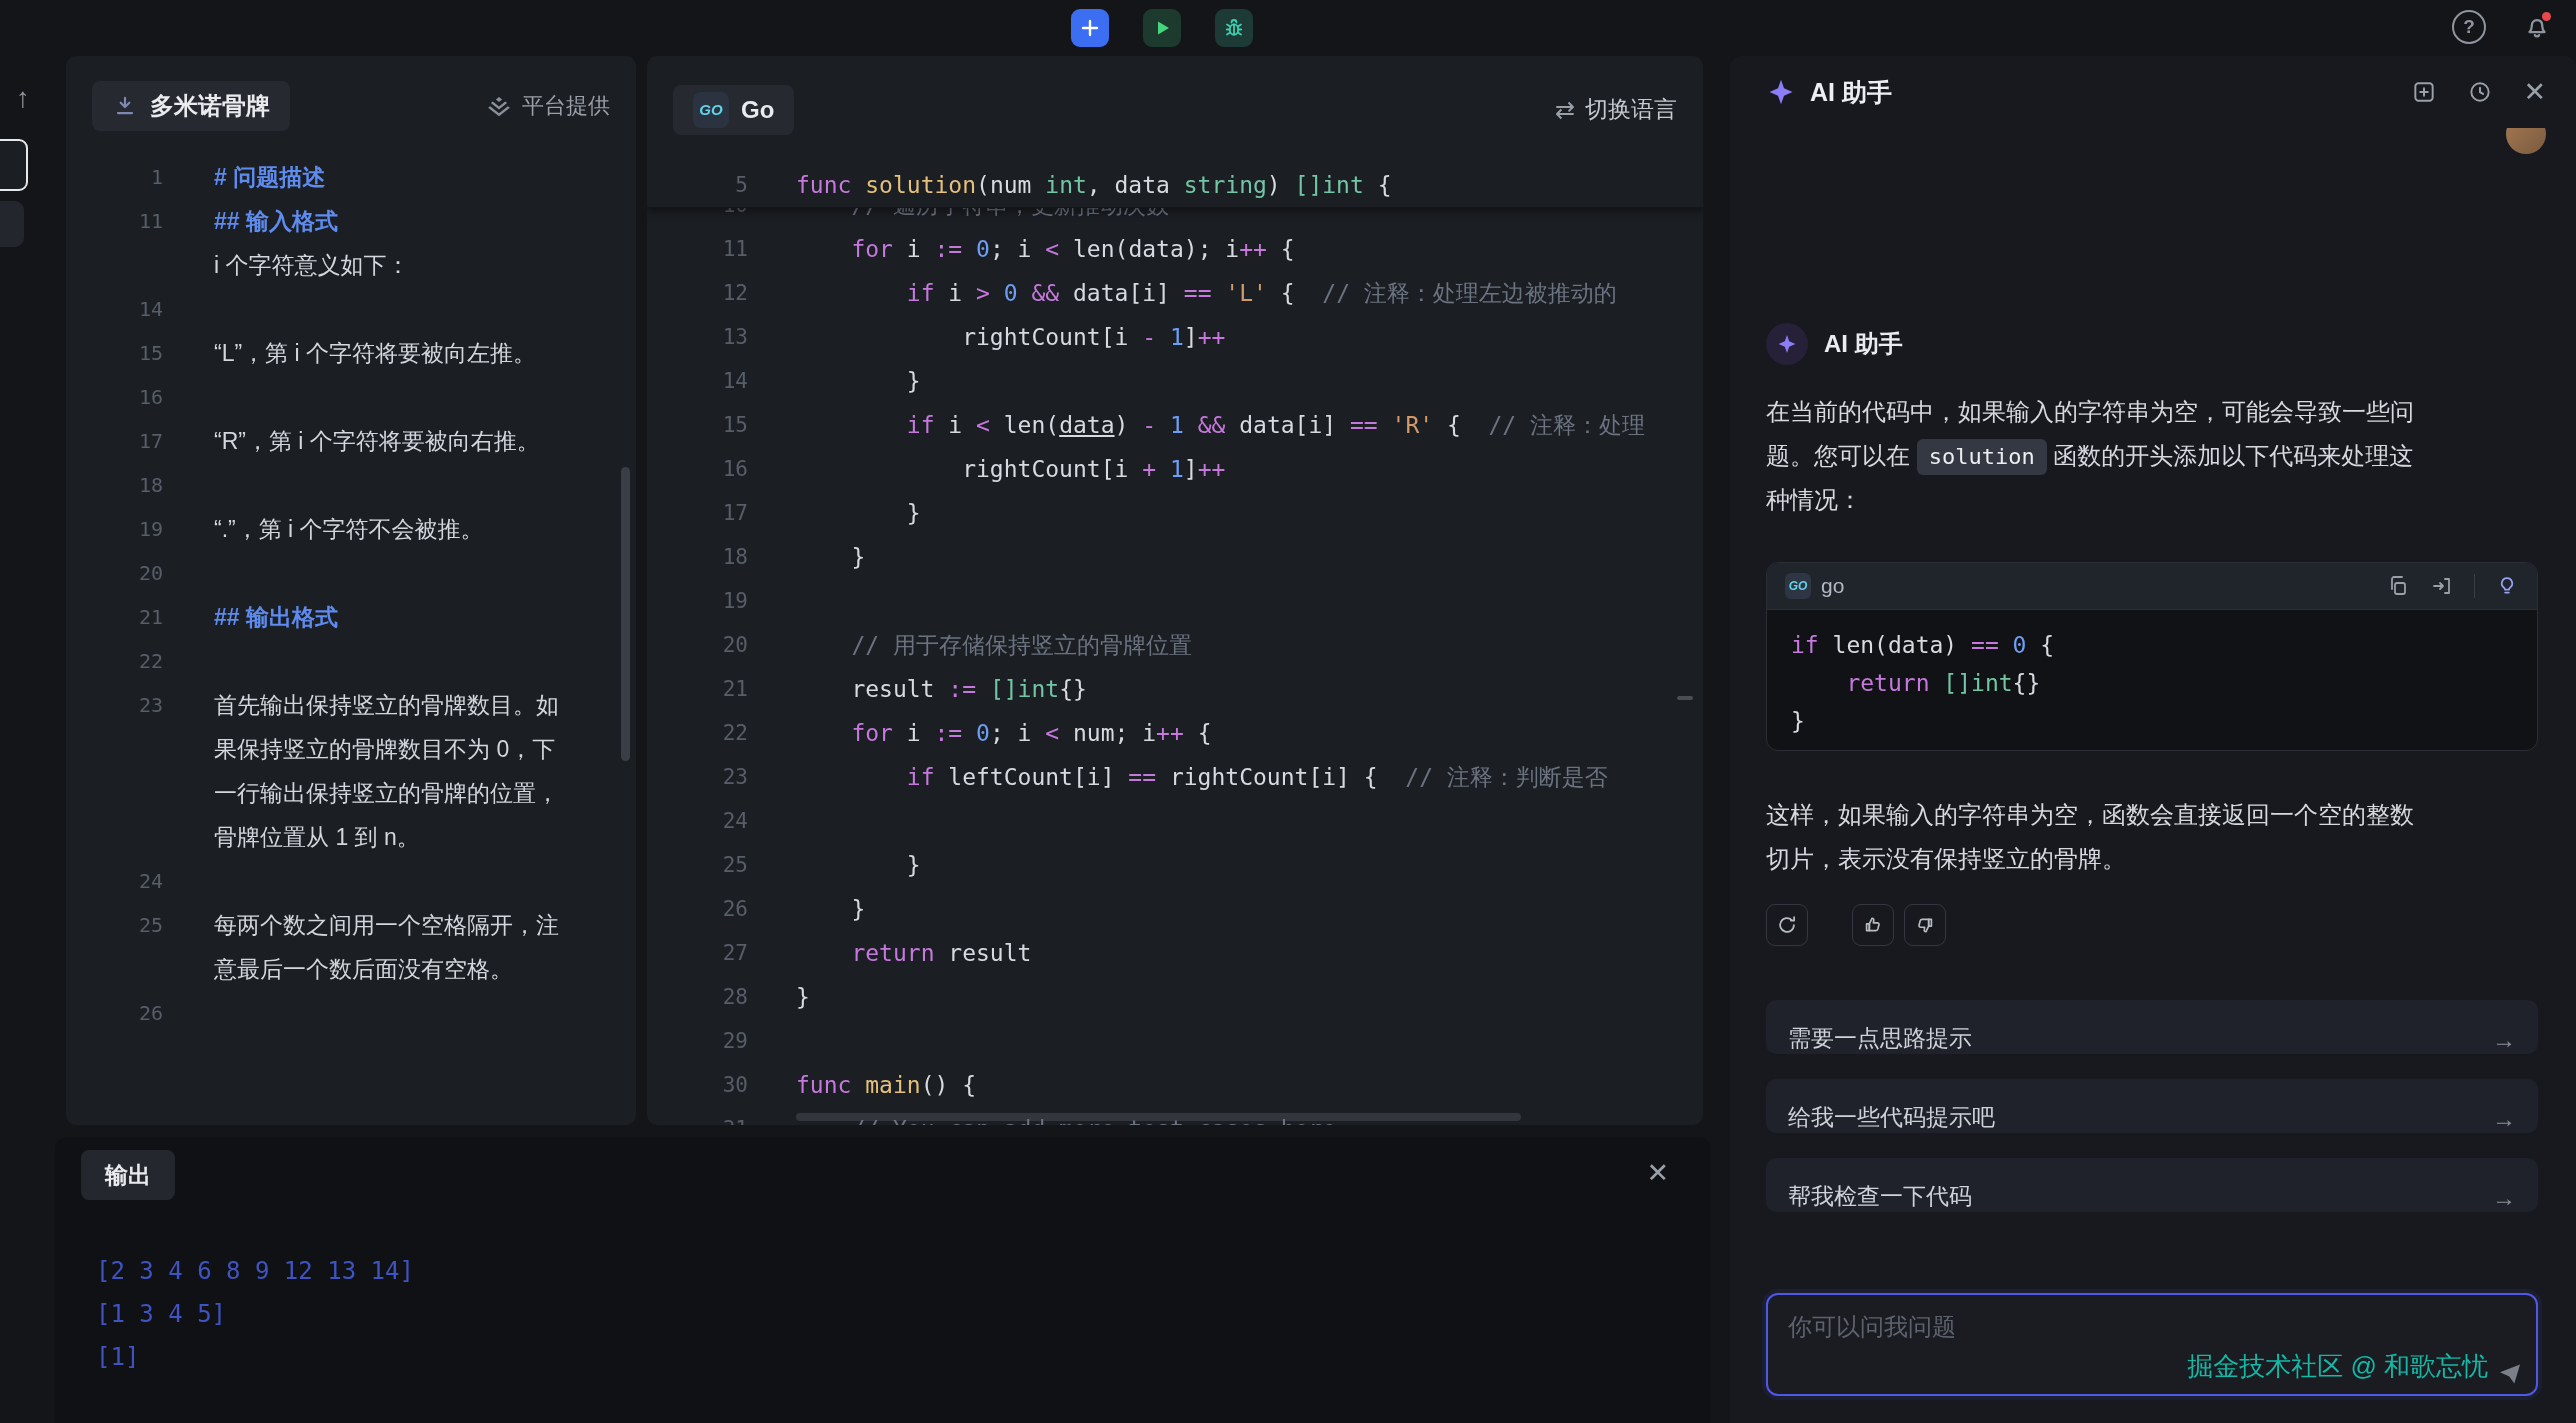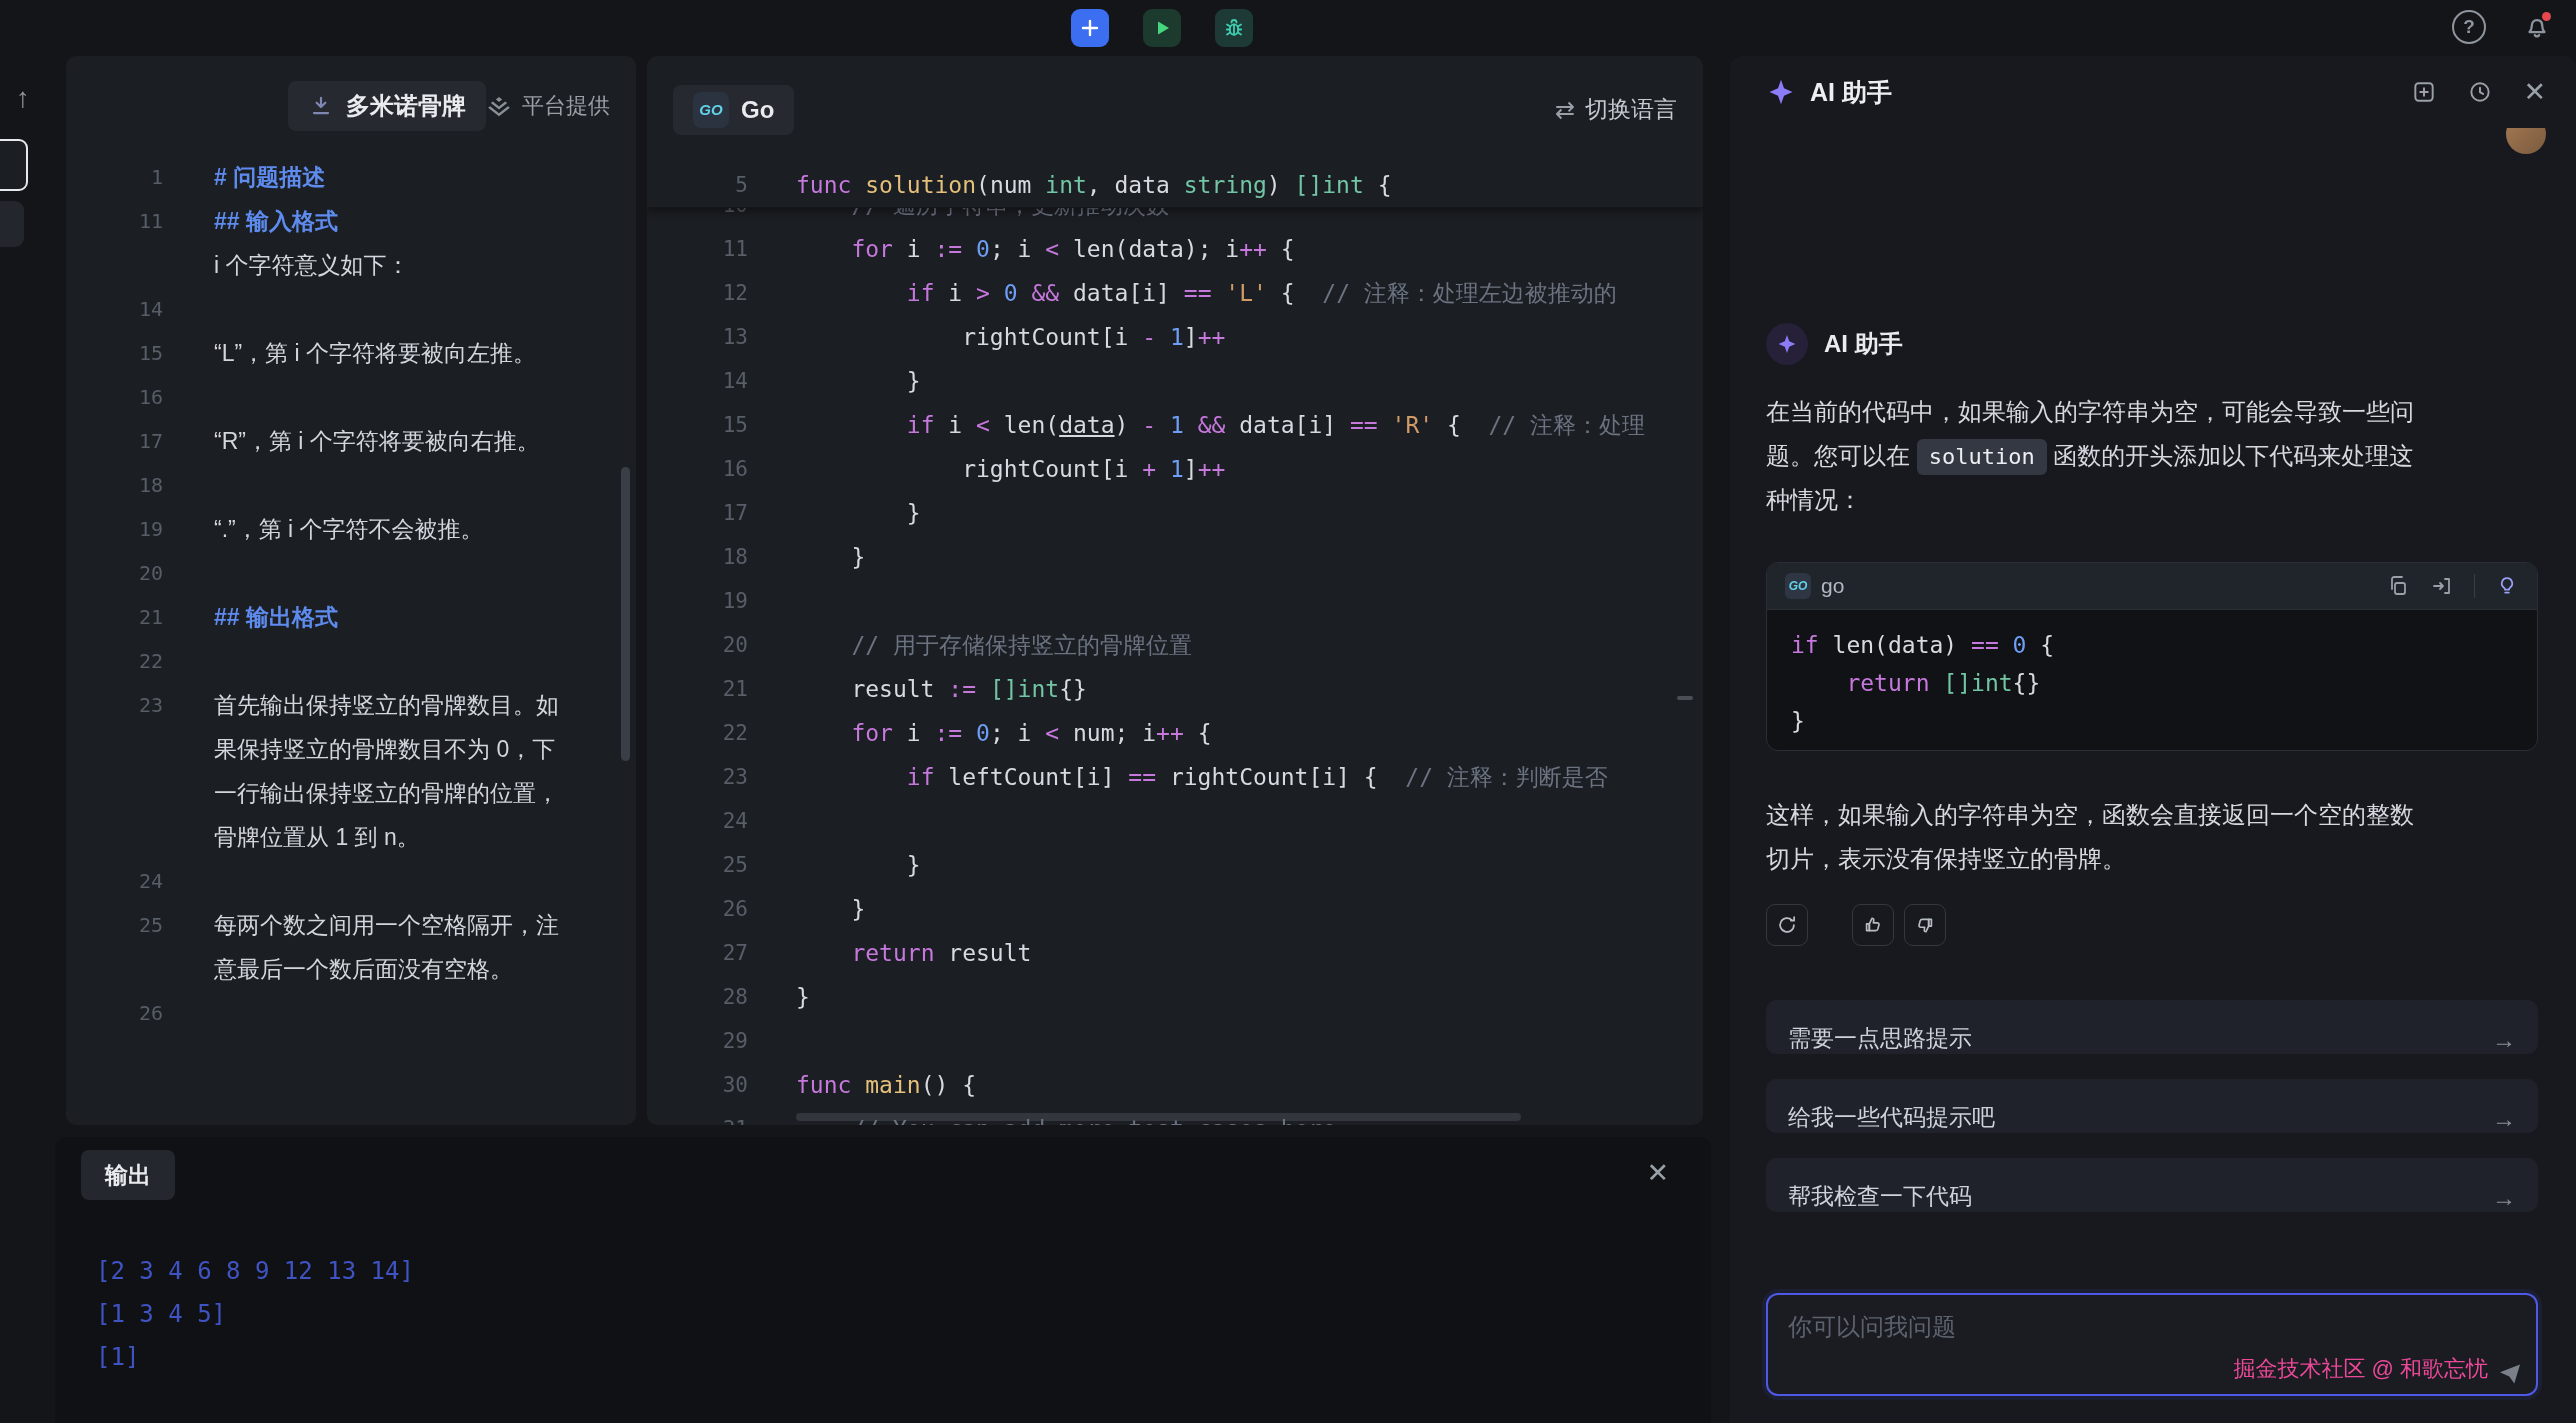--- a/index.html
+++ b/index.html
@@ -27,21 +27,21 @@
   .rail-box2{position:absolute;left:-12px;top:145px;width:36px;height:46px;border-radius:9px;background:#23262c;cursor:pointer;}
 
   
   .panel{position:absolute;background:#1b1e23;border-radius:10px;overflow:hidden;}
   .problem{left:66px;top:56px;width:570px;height:1069px;}
   .editor{left:647px;top:56px;width:1056px;height:1069px;}
   .output{left:55px;top:1137px;width:1656px;height:286px;background:#0f1114;border-radius:12px 12px 0 0;}
   .ai{left:1730px;top:56px;width:846px;height:1368px;background:#17191e;border-radius:12px 12px 0 0;}
 
   
-  .p-header{height:99px;display:flex;align-items:center;justify-content:flex-end;padding:0 26px;}
+  .p-header{height:99px;display:flex;align-items:center;justify-content:space-between;padding:0 26px;gap:24px;}
   .chip{display:flex;align-items:center;gap:12px;background:#262930;border-radius:8px;padding:0 20px;height:50px;
         font-size:24px;font-weight:600;color:#e9ebee;cursor:pointer;}
   .provider{display:flex;align-items:center;gap:10px;font-size:22px;color:#9aa0a8;}
   .p-content{position:absolute;left:0;top:99px;right:0;bottom:0;overflow:hidden;}
   .prow{display:flex;min-height:44px;line-height:44px;}
   .pnum{flex:none;width:129px;padding-right:32px;box-sizing:border-box;text-align:right;
         font-family:"DejaVu Sans Mono",monospace;font-size:20px;color:#575e68;}
   .ptext{margin-left:19px;width:346px;font-size:23px;color:#d3d6dc;}
   .prow.ph .ptext{color:#5e8bee;font-weight:700;}
   .p-scroll{position:absolute;right:6px;top:411px;width:9px;height:294px;background:#3a3e46;border-radius:5px;cursor:pointer;}
@@ -112,21 +112,21 @@
   .sugg{height:54px;margin-bottom:25px;background:#1f222a;border-radius:10px;display:flex;align-items:flex-end;
         justify-content:space-between;padding:0 22px;cursor:pointer;}
   .sugg span:first-child{font-size:23px;color:#ced2d9;}
   .sugg-arrow{font-size:24px;color:#8a909a;}
   .ai-inputwrap{position:absolute;left:36px;top:1165px;width:772px;height:103px;box-sizing:border-box;
                 background:#1a1c22;border:2px solid #5058e8;border-radius:12px;
                 box-shadow:0 0 0 4px rgba(80,88,232,.10);}
   .ai-input{width:100%;height:100%;box-sizing:border-box;background:transparent;border:none;outline:none;resize:none;
             padding:16px 20px;font-family:"Liberation Sans","DejaVu Sans",sans-serif;font-size:24px;color:#e8eaef;}
   .ai-input::placeholder{color:#5d636e;}
-  .wm{position:absolute;right:48px;bottom:10px;font-size:22px;color:#ec4899;white-space:nowrap;margin-top:23px;}
+  .wm{position:absolute;right:48px;bottom:10px;font-size:26px;color:#14b8a6;white-space:nowrap;margin-top:23px;}
   .wm-plane{position:absolute;right:12px;bottom:6px;}
 </style>
 </head>
 <body>
 
 <div class="page">
 
   <header class="topbar">
     <div class="run-group">
       <button class="tb-btn add">

